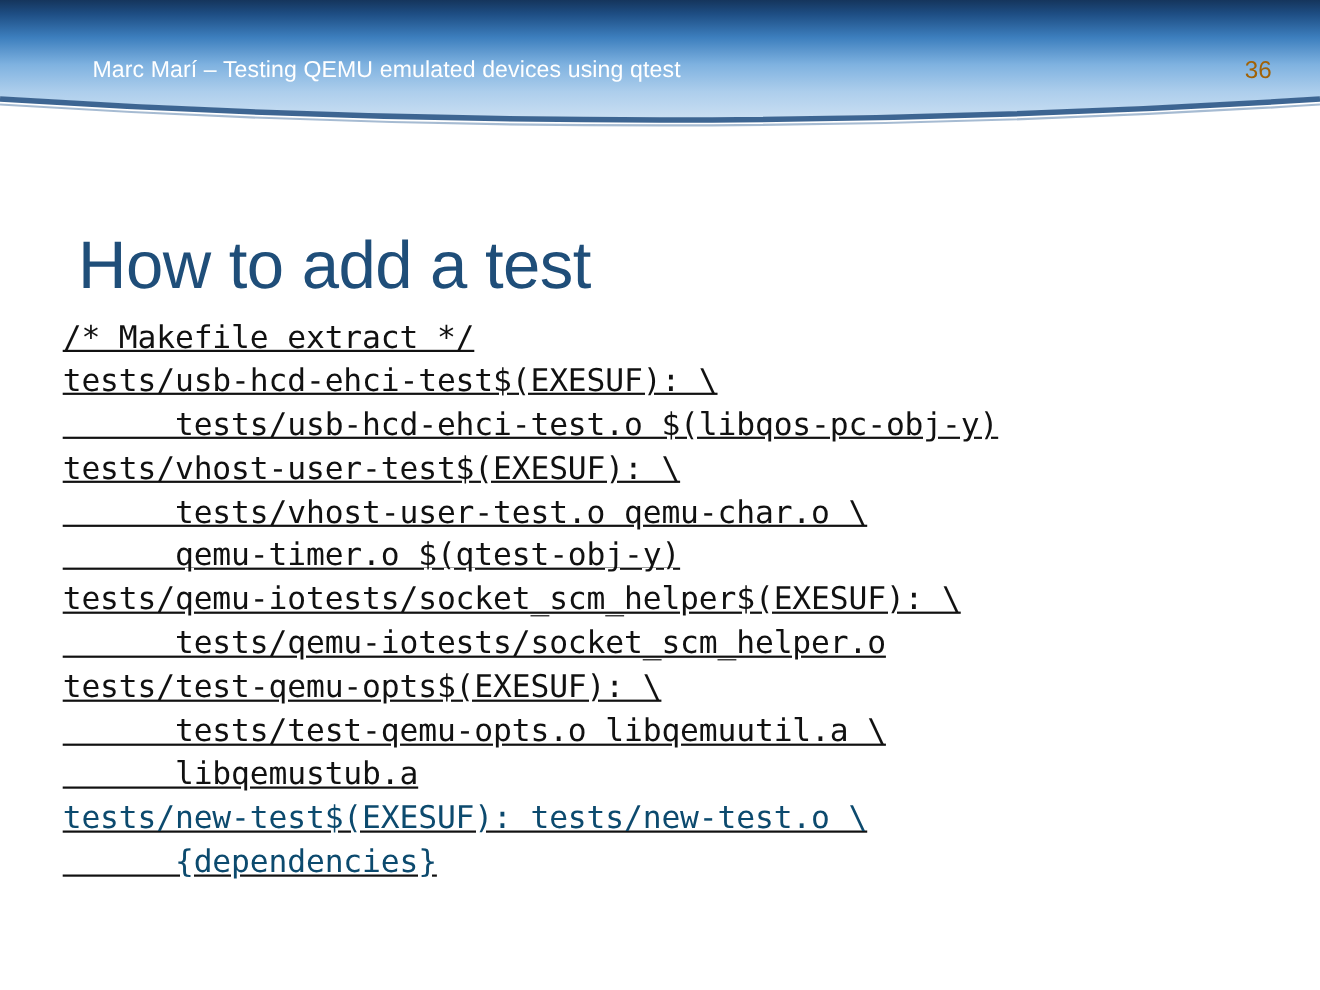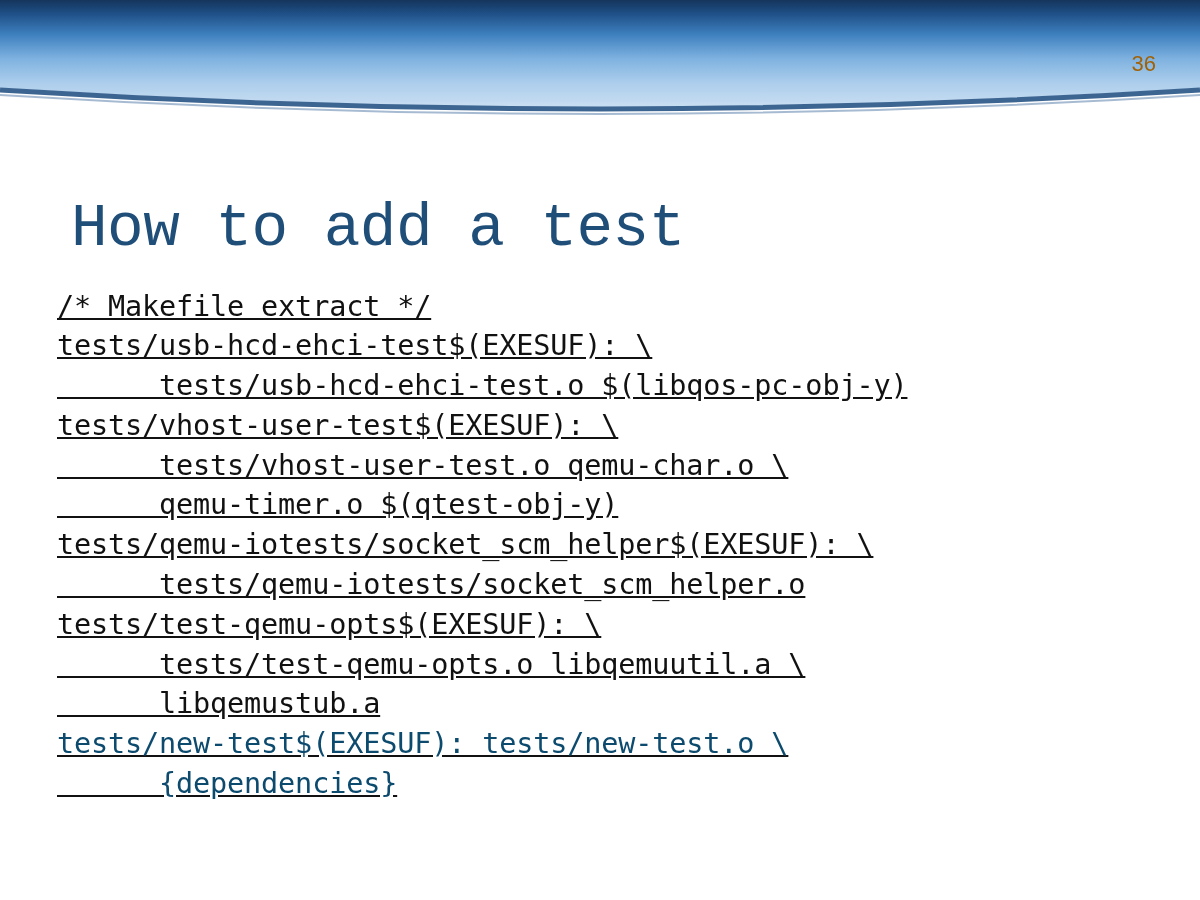--- a/index.html
+++ b/index.html
@@ -65,28 +65,27 @@
     font-weight: 400;
     color: #a16207;
     line-height: 1;
     pointer-events: auto;
   }
 
   
   #slide-title {
     position: absolute;
     left: 71px;
-    top: 156px;
+    top: 168px;
     font-size: 61px;
     font-weight: 400;
     color: #1F4E79;
     line-height: 1.05;
     white-space: nowrap;
     letter-spacing: -0.5px;
-    font-family: Liberation Mono, monospace;
   }
 
   
   #code-block {
     position: absolute;
     left: 57px;
     top: 258px;
     width: 1090px;
     font-family: "DejaVu Sans Mono", "Liberation Mono", monospace;
     font-size: 28.5px;
@@ -122,20 +121,21 @@
           <stop offset="100%" stop-color="#C9DEF2"></stop>
         </linearGradient>
       </defs>
 
       <path d="M0,0 L1200,0 L1200,88 Q600,126 0,88 Z" fill="url(#hdrGrad)"></path>
 
       <path d="M0,90 Q600,128 1200,90" fill="none" stroke="#3D6592" stroke-width="5"></path>
       <path d="M0,95 Q600,133 1200,95" fill="none" stroke="#5D84AD" stroke-width="2" opacity="0.55"></path>
     </svg>
     <div id="header-text-layer">
+      <div id="header-subtitle">Marc Marí – Testing QEMU emulated devices using qtest</div>
       <div id="slide-number">36</div>
     </div>
   </div>
 
   <h1 id="slide-title">How to add a test</h1>
 
   <pre id="code-block"><span class="code-line">/* Makefile extract */</span><span class="code-line">tests/usb-hcd-ehci-test$(EXESUF): \</span><span class="code-line">      tests/usb-hcd-ehci-test.o $(libqos-pc-obj-y)</span><span class="code-line">tests/vhost-user-test$(EXESUF): \</span><span class="code-line">      tests/vhost-user-test.o qemu-char.o \</span><span class="code-line">      qemu-timer.o $(qtest-obj-y)</span><span class="code-line">tests/qemu-iotests/socket_scm_helper$(EXESUF): \</span><span class="code-line">      tests/qemu-iotests/socket_scm_helper.o</span><span class="code-line">tests/test-qemu-opts$(EXESUF): \</span><span class="code-line">      tests/test-qemu-opts.o libqemuutil.a \</span><span class="code-line">      libqemustub.a</span><span class="code-line highlight">tests/new-test$(EXESUF): tests/new-test.o \</span><span class="code-line highlight">      {dependencies}</span></pre>
 
 </div>
 

